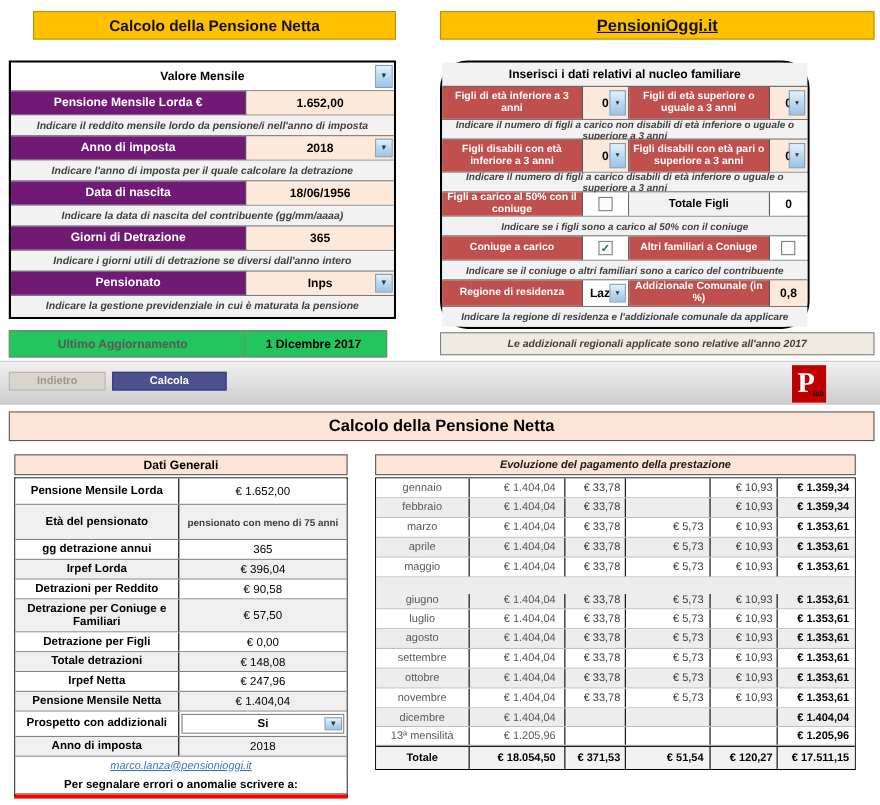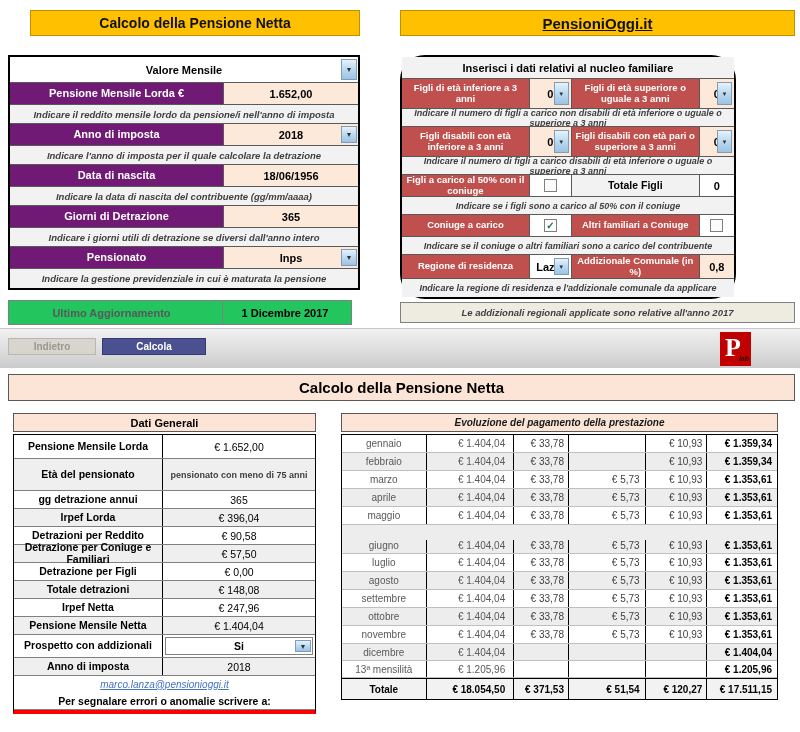--- a/index.html
+++ b/index.html
@@ -83,21 +83,21 @@
     font-size:15px; font-weight:bold; color:#000; }
 
   
   #dgTitle { position:absolute; left:13px; top:413px; width:303px; height:19px; background:#FCE4D6;
     border:1px solid #595959; display:flex; align-items:center; justify-content:center; font-size:11px; font-weight:bold; }
   #dgTable { position:absolute; left:13px; top:434px; width:303px; border:1.5px solid #000; border-bottom:4px solid #FF0000; }
   .dgrow { display:flex; height:18px; border-bottom:1px solid #808080; background:#fff; }
   .dgrow:nth-child(even) { background:#EFEFEF; }
   .dgrow:nth-child(1) { height:24px; }
   .dgrow:nth-child(2) { height:32px; }
-  .dgrow:nth-child(6) { height:18px; }
+  .dgrow:nth-child(6) { height:30px; }
   .dgrow:nth-child(11) { height:23px; }
   .dgl { width:149px; border-right:1px solid #000; display:flex; align-items:center; justify-content:center;
     font-size:10.5px; font-weight:bold; text-align:center; line-height:1.1; }
   .dgv { flex:1; display:flex; align-items:center; justify-content:center; font-size:10.5px; color:#000; position:relative; }
   .dgv.small { font-size:9px; font-weight:bold; color:#404040; }
   .dgv .sel { position:absolute; inset:2px; background:#fff; border:1px solid #808080;
     display:flex; align-items:center; justify-content:center; font-weight:bold; }
   #dgFoot { display:flex; align-items:center; justify-content:center; height:18px; font-size:10.5px;
     font-weight:bold; border-bottom:1px solid #808080; background:#fff; }
   #dgMail { display:flex; align-items:center; justify-content:center; height:16px; background:#fff; }

